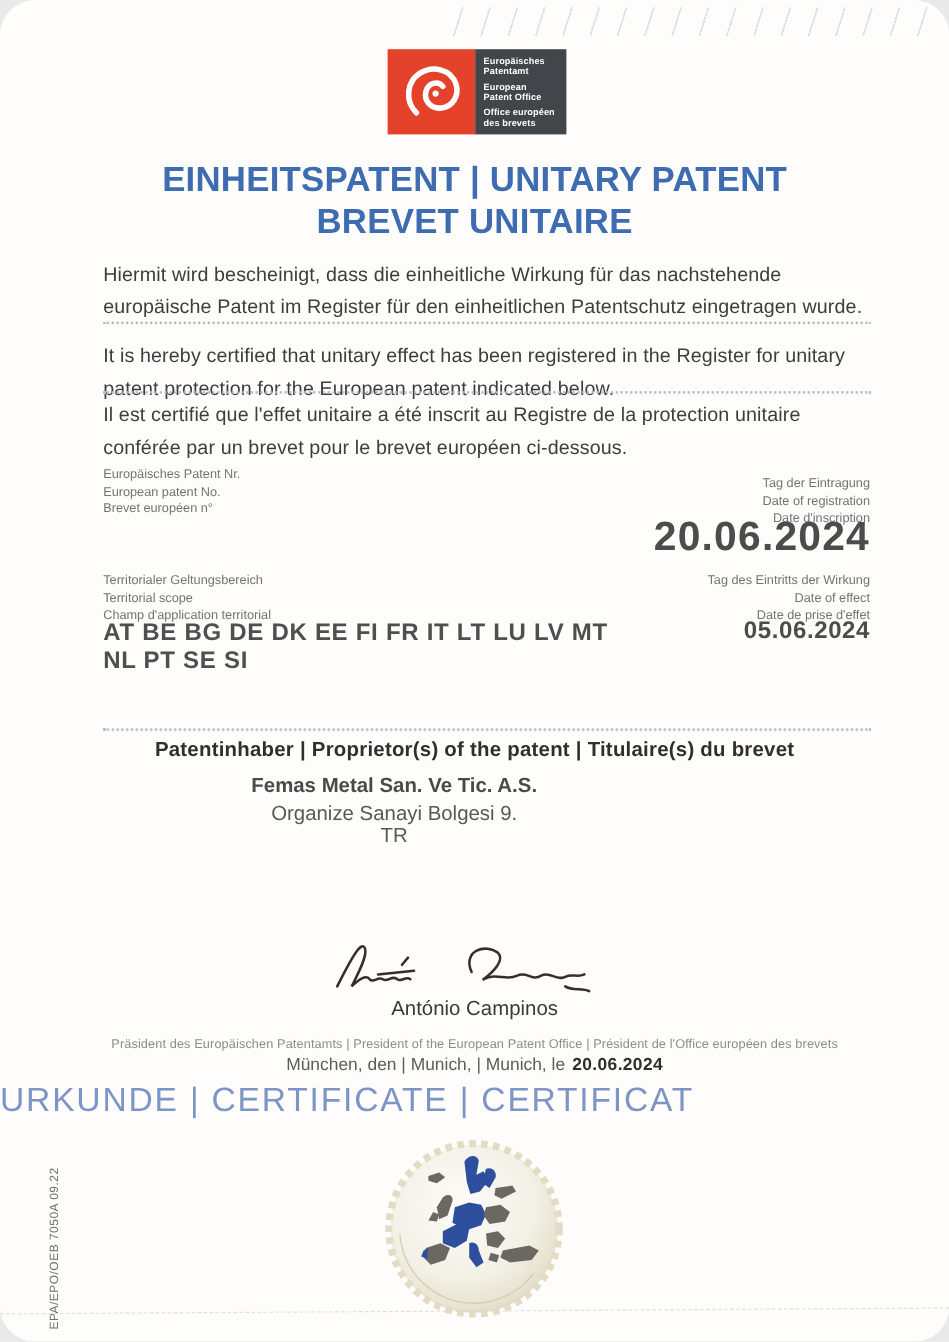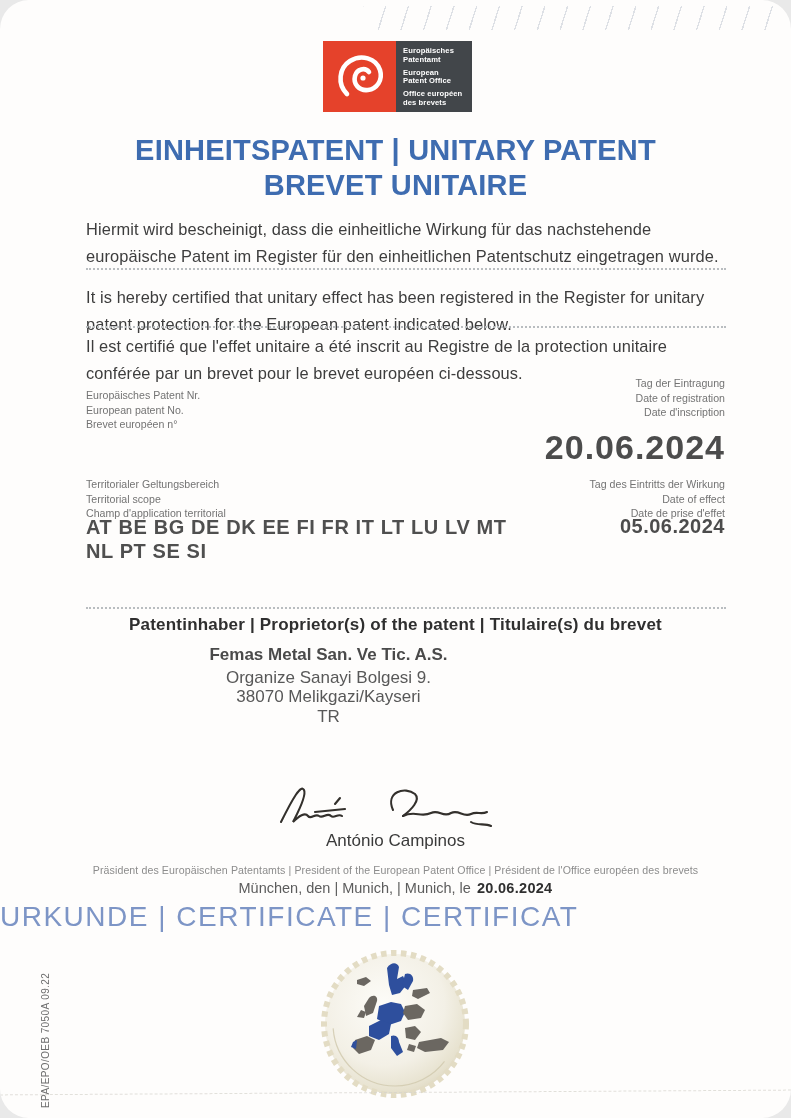--- a/index.html
+++ b/index.html
@@ -127,21 +127,21 @@
   <div class="dotline" style="top:268px;"></div>
   <div class="para" style="top:284px;">It is hereby certified that unitary effect has been registered in the Register for unitary patent protection for the European patent indicated below.</div>
   <div class="dotline" style="top:326px;"></div>
   <div class="para" style="top:333px;">Il est certifié que l'effet unitaire a été inscrit au Registre de la protection unitaire conférée par un brevet pour le brevet européen ci-dessous.</div>
 
   <div class="lbl" style="left:86px; top:388px;">
     <div>Europäisches Patent Nr.</div>
     <div>European patent No.</div>
     <div>Brevet européen n°</div>
   </div>
-  <div class="lbl right" style="right:66px; top:376px;">
+  <div class="lbl right" style="right:66px; top:396px;">
     <div>Tag der Eintragung</div>
     <div>Date of registration</div>
     <div>Date d'inscription</div>
   </div>
   <div class="bigval date1">20.06.2024</div>
 
   <div class="lbl" style="left:86px; top:477px;">
     <div>Territorialer Geltungsbereich</div>
     <div>Territorial scope</div>
     <div>Champ d'application territorial</div>
@@ -156,21 +156,20 @@
     <div>NL PT SE SI</div>
   </div>
   <div class="bigval date2">05.06.2024</div>
 
   <div class="dotline" style="top:607px;"></div>
 
   <div class="prop-head">Patentinhaber | Proprietor(s) of the patent | Titulaire(s) du brevet</div>
   <div class="prop-block">
     <div class="prop-name">Femas Metal San. Ve Tic. A.S.</div>
     <div>Organize Sanayi Bolgesi 9.</div>
-    <div>38070 Melikgazi/Kayseri</div>
     <div>TR</div>
   </div>
 
   <svg class="sig-svg" width="240" height="58" viewBox="0 0 240 58">
     <g fill="none" stroke="#33302c" stroke-width="2.1" stroke-linecap="round">
       <path d="M6 44 C18 20 26 6 29 12 C32 18 22 36 18 44 C24 38 30 34 33 38 C36 42 40 35 44 38 C48 41 52 34 56 38 C59 41 63 35 67 38"></path>
       <path d="M60 26 l5 -6"></path>
       <path d="M40 34 l30 -3"></path>
       <path d="M118 32 C110 14 130 8 140 16 C146 22 136 32 128 38"></path>
       <path d="M128 38 C140 32 146 40 156 35 C164 31 168 40 176 35 C184 31 188 40 196 36 C202 33 206 37 212 34"></path>

